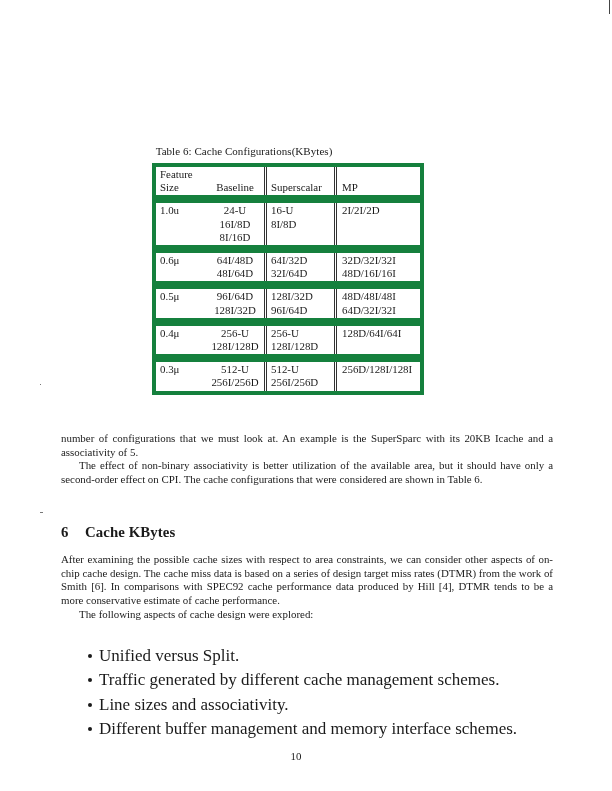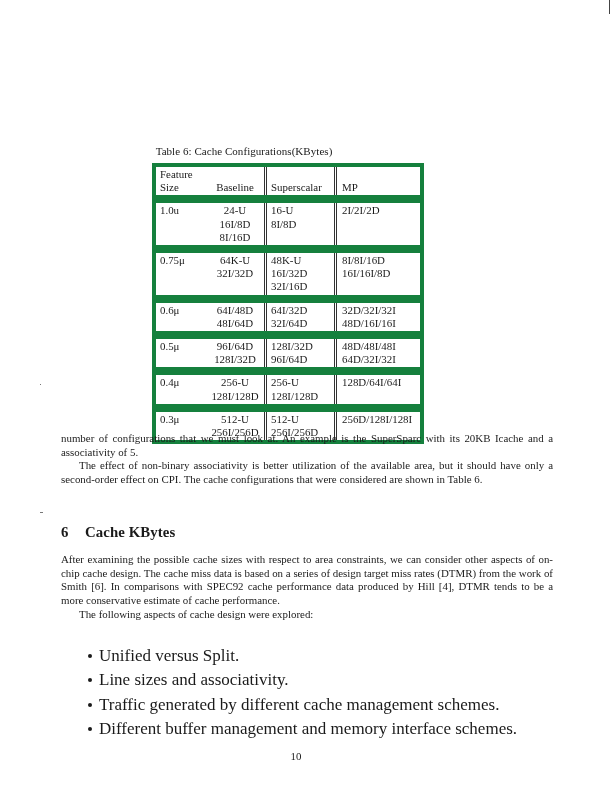--- a/index.html
+++ b/index.html
@@ -157,38 +157,20 @@
     </div>
     <div class="cell c-super">
       <span class="line">16-U</span>
       <span class="line">8I/8D</span>
     </div>
     <div class="cell c-mp">
       <span class="line">2I/2I/2D</span>
     </div>
   </div>
 
-  <div class="trow">
-    <div class="cell c-feat">
-        <span class="line">0.75μ</span>
-      </div>
-    <div class="cell c-base">
-      <span class="line">64K-U</span>
-      <span class="line">32I/32D</span>
-    </div>
-    <div class="cell c-super">
-      <span class="line">48K-U</span>
-      <span class="line">16I/32D</span>
-      <span class="line">32I/16D</span>
-    </div>
-    <div class="cell c-mp">
-      <span class="line">8I/8I/16D</span>
-      <span class="line">16I/16I/8D</span>
-    </div>
-  </div>
 
   <div class="trow">
     <div class="cell c-feat">
         <span class="line">0.6μ</span>
       </div>
     <div class="cell c-base">
       <span class="line">64I/48D</span>
       <span class="line">48I/64D</span>
     </div>
     <div class="cell c-super">
@@ -263,18 +245,18 @@
   <span class="sec-num">6</span><span>Cache KBytes</span>
 </div>
 
 <div class="text-block" style="top:553px;">
   <p class="para">After examining the possible cache sizes with respect to area constraints, we can consider other aspects of on-chip cache design.  The cache miss data is based on a series of design target miss rates (DTMR) from the work of Smith [6]. In comparisons with SPEC92 cache performance data produced by Hill [4], DTMR tends to be a more conservative estimate of cache performance.</p>
   <p class="para indent">The following aspects of cache design were explored:</p>
 </div>
 
 <ul class="bullets">
   <li><span class="bullet-dot"></span><span>Unified versus Split.</span></li>
+  <li><span class="bullet-dot"></span><span>Traffic generated by different cache management schemes.</span></li>
   <li><span class="bullet-dot"></span><span>Line sizes and associativity.</span></li>
-  <li><span class="bullet-dot"></span><span>Traffic generated by different cache management schemes.</span></li>
   <li><span class="bullet-dot"></span><span>Different buffer management and memory interface schemes.</span></li>
 </ul>
 
 <div class="page-number">10</div>
 
 </body></html>

